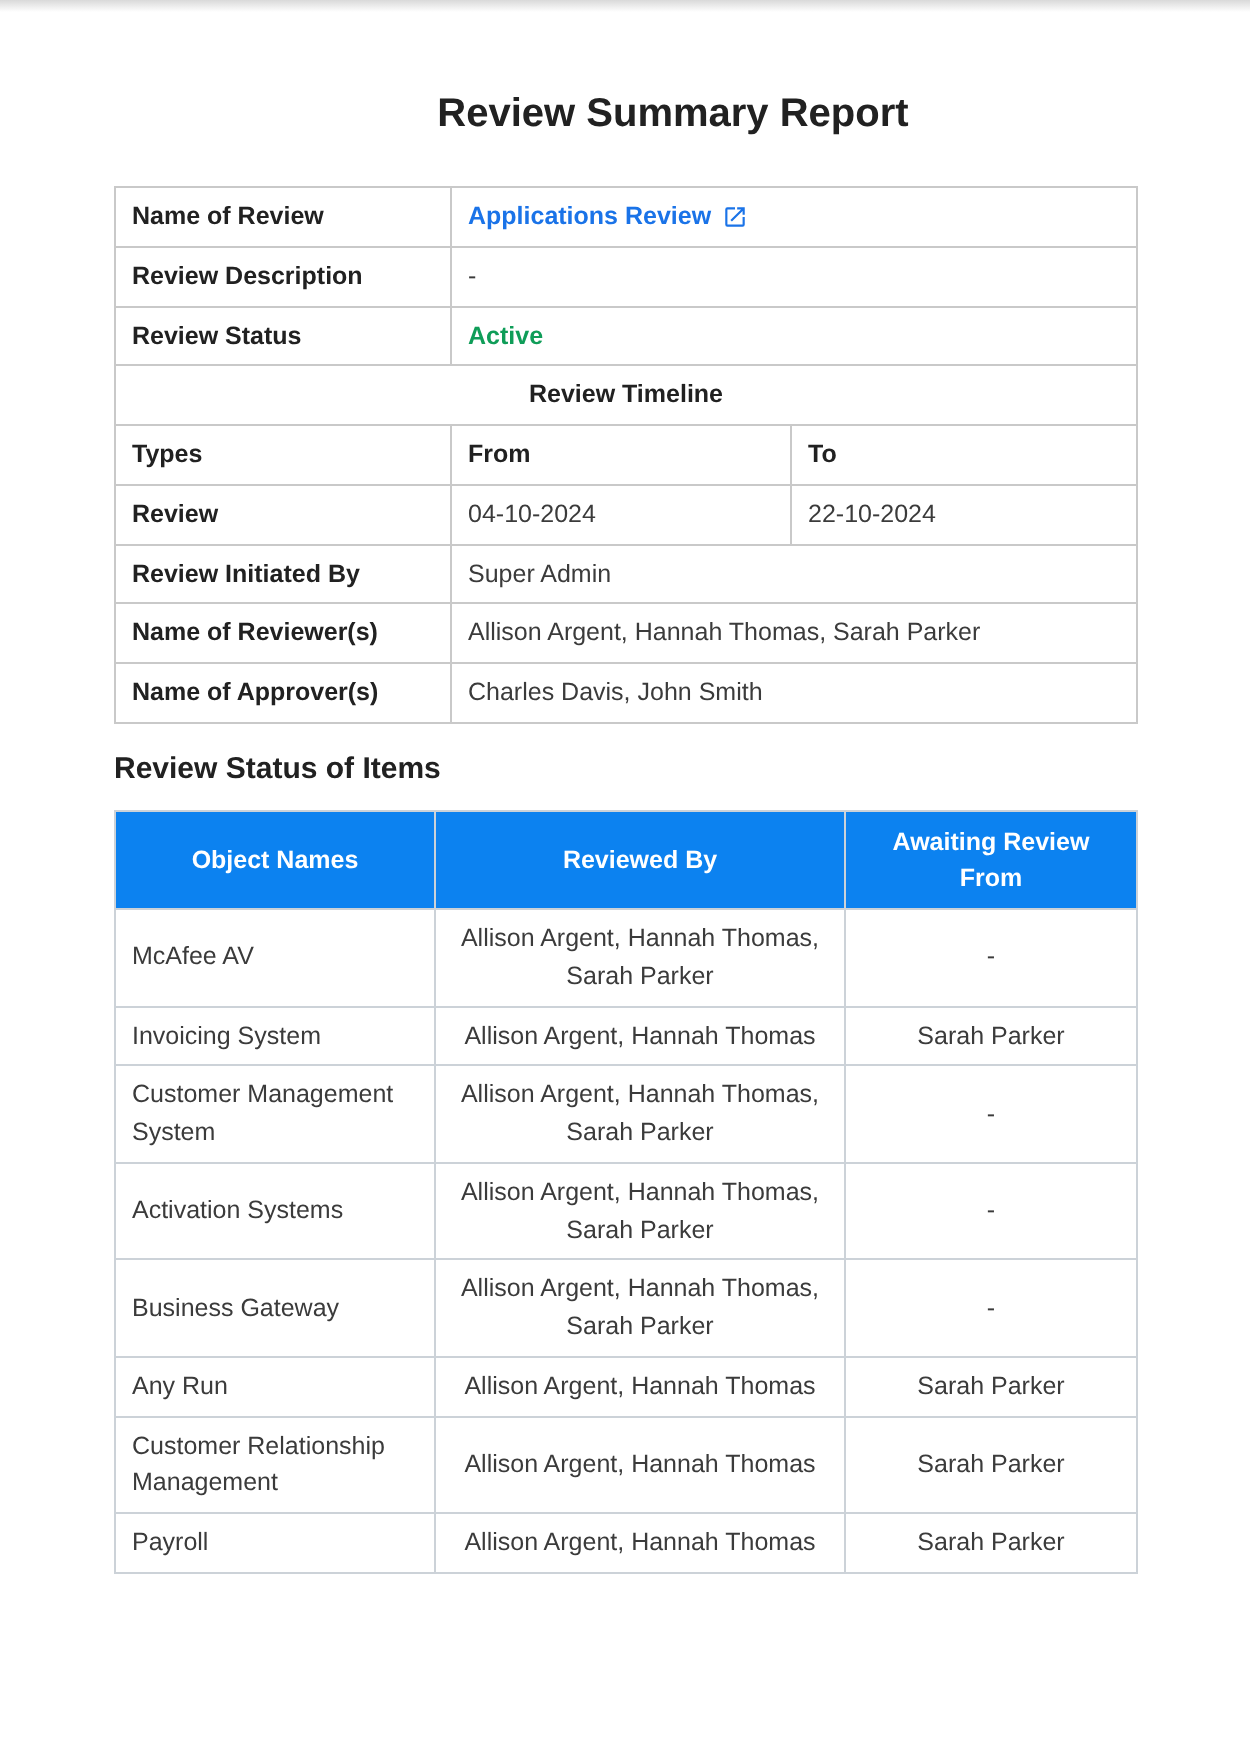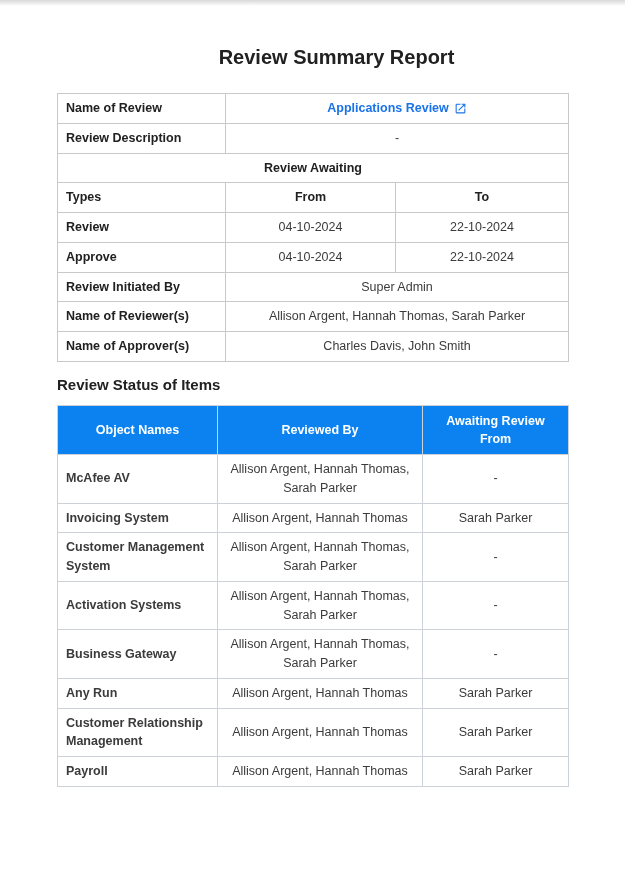--- a/index.html
+++ b/index.html
@@ -36,21 +36,21 @@
     font-size: 12.5px;
     padding: 5px 8px;
     line-height: 1.5;
     vertical-align: middle;
   }
   .label-cell {
     font-weight: bold;
     color: #212121;
     text-align: left;
   }
-  .value-cell { text-align: center; color: #3b3b3b; }
+  .value-cell { color: #3b3b3b; }
   .section-span {
     text-align: center; font-weight: bold; color: #212121;
   }
   .link {
     color: #1a73e8;
     font-weight: bold;
     text-decoration: none;
     display: inline-flex;
     align-items: center;
     gap: 5px;
@@ -69,21 +69,21 @@
   .items-table th {
     background: #0c82f0;
     color: #ffffff;
     font-weight: bold;
     border: 1px solid #ccd2d8;
     padding: 6px 8px;
     line-height: 1.45;
   }
   .items-table th.col-object { text-align: center; margin-top: 10px; }
   .items-table th.col-center { text-align: center; }
-  .items-table td.obj { text-align: left; font-weight: bold; }
+  .items-table td.obj { text-align: left; }
   .items-table td.ctr { text-align: center; }
 </style>
 </head>
 <body>
 
 <div class="top-shadow"></div>
 
 <div class="viewport">
   <h1 class="page-title">Review Summary Report</h1>
 
@@ -107,34 +107,35 @@
                   </svg>
             </span>
           </a>
         </td>
       </tr>
       <tr>
         <td class="label-cell">Review Description</td>
         <td class="value-cell" colspan="2">-</td>
       </tr>
       <tr>
-        <td class="section-span" colspan="3">Review Awaiting</td>
+        <td class="label-cell">Review Status</td>
+        <td class="value-cell" colspan="2">
+          <span class="status-active">Active</span>
+        </td>
+      </tr>
+      <tr>
+        <td class="section-span" colspan="3">Review Timeline</td>
       </tr>
       <tr>
         <td class="label-cell">Types</td>
         <td class="value-cell" style="font-weight:bold;color:#212121">From</td>
         <td class="value-cell" style="font-weight:bold;color:#212121">To</td>
       </tr>
       <tr>
         <td class="label-cell">Review</td>
-        <td class="value-cell">04-10-2024</td>
-        <td class="value-cell">22-10-2024</td>
-      </tr>
-      <tr>
-        <td class="label-cell">Approve</td>
         <td class="value-cell">04-10-2024</td>
         <td class="value-cell">22-10-2024</td>
       </tr>
       <tr>
         <td class="label-cell">Review Initiated By</td>
         <td class="value-cell" colspan="2">Super Admin</td>
       </tr>
       <tr>
         <td class="label-cell">Name of Reviewer(s)</td>
         <td class="value-cell" colspan="2">Allison Argent, Hannah Thomas, Sarah Parker</td>

